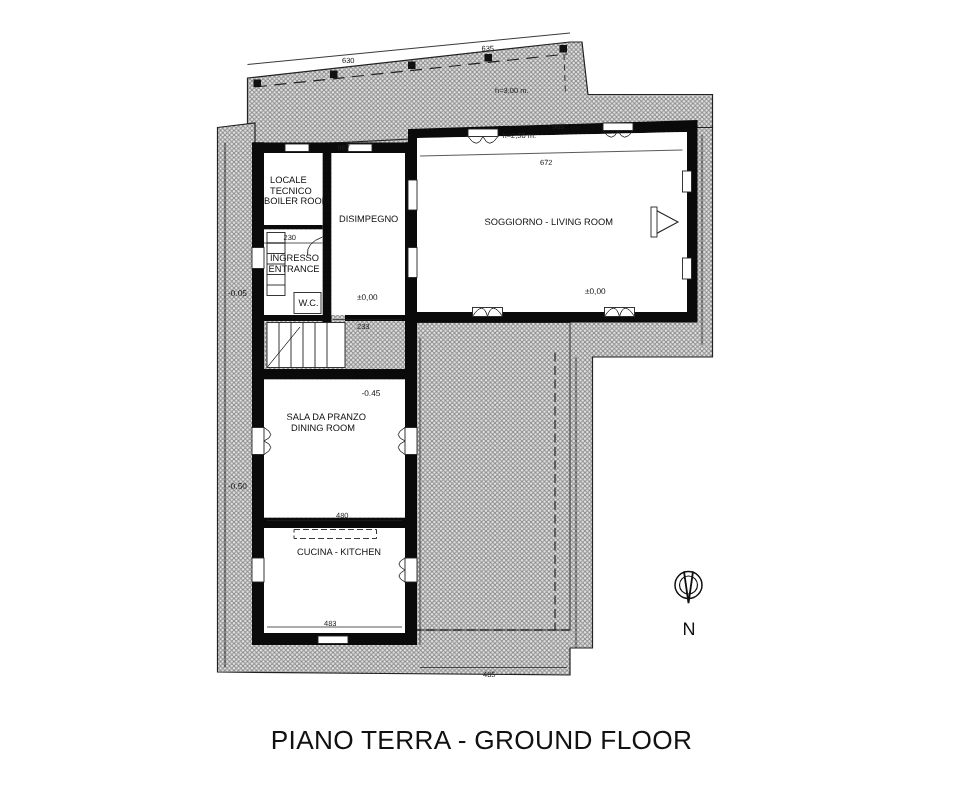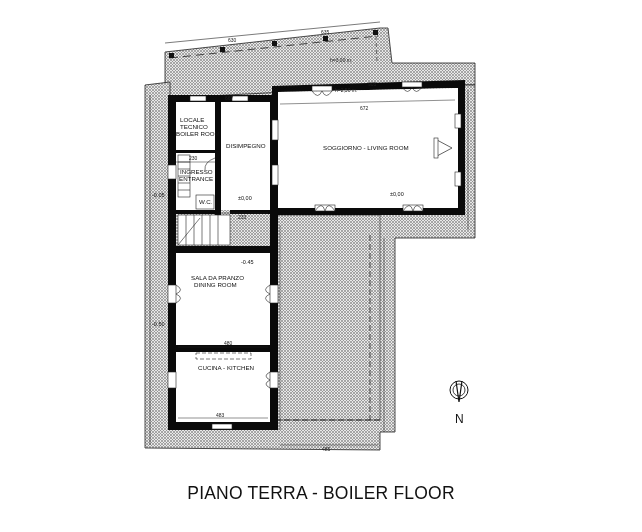--- a/index.html
+++ b/index.html
@@ -181,13 +181,13 @@
   <text class="room-label" x="198" y="370">CUCINA - KITCHEN</text>
 
   <g>
     <circle cx="459" cy="390" r="9" fill="none" stroke="#111" stroke-width="1"></circle>
     <circle cx="459" cy="390" r="6" fill="none" stroke="#111" stroke-width="0.8"></circle>
     <path d="M456,381 L459,402 L462,381" fill="none" stroke="#111" stroke-width="1.2"></path>
     <text class="north-label" x="455" y="423">N</text>
   </g>
 </svg>
 
-<div class="title">PIANO TERRA - BOILER FLOOR</div>
+<div class="title">PIANO TERRA - GROUND FLOOR</div>
 
 </body></html>

